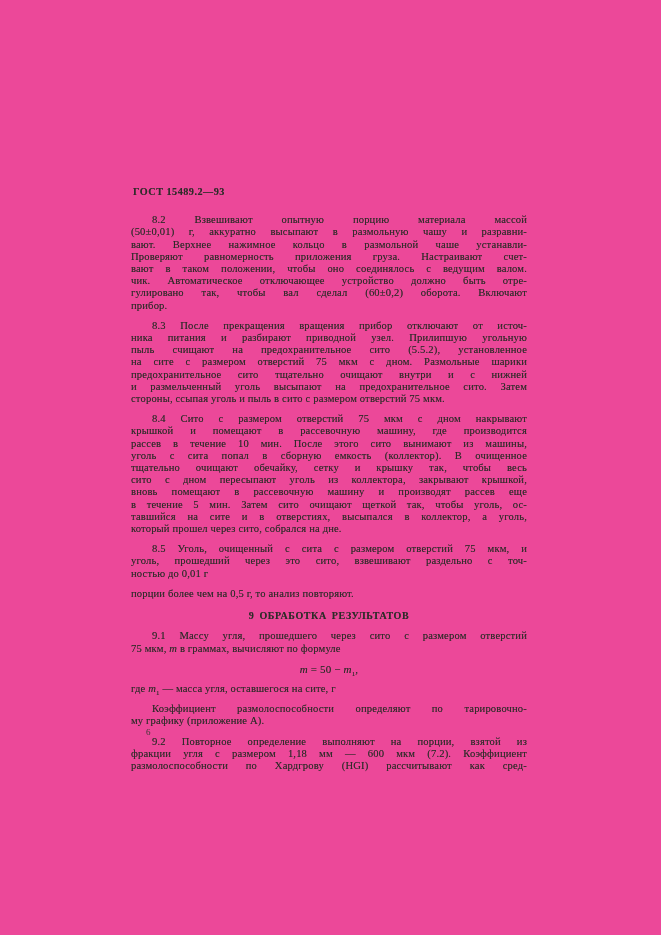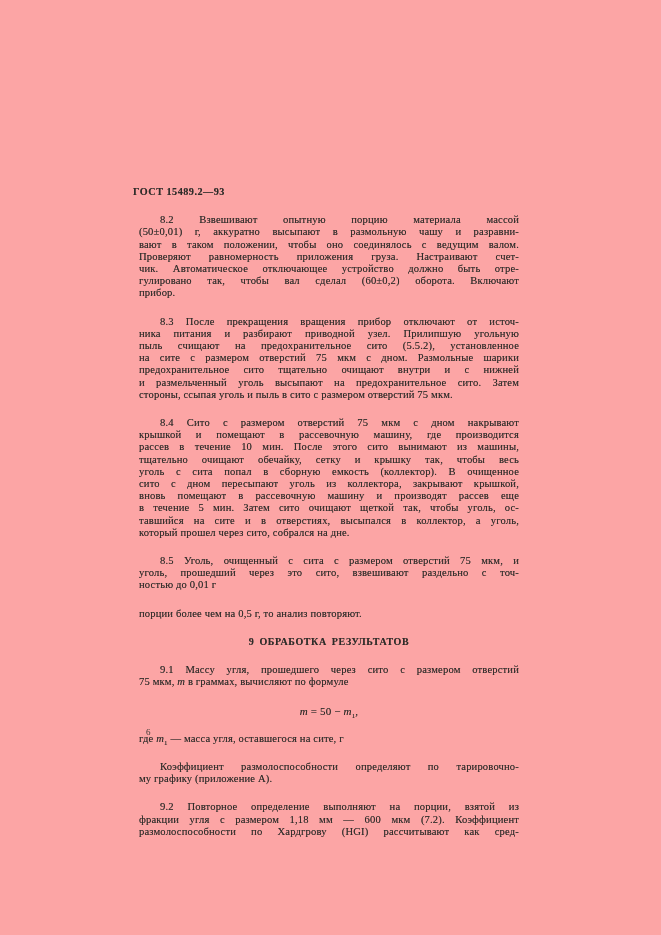--- a/index.html
+++ b/index.html
@@ -4,38 +4,38 @@
 <style>
   html, body { margin: 0; padding: 0; }
   body {
     width: 661px; height: 935px;
     background: #f6f6f4;
     font-family: "Liberation Serif", serif;
     color: #2e2c29;
     position: relative;
     overflow: hidden;
   }
-  .sheet { position: absolute; inset: 0; background: #fca5a5; }
+  .sheet { position: absolute; inset: 0; background: #ec4899; }
   .doc {
     position: absolute;
     left: 123px; top: 186px;
     width: 412px;
     font-size: 10.6px;
     line-height: 12.2px;
     letter-spacing: 0.15px;
     text-shadow: 0 0 0.4px rgba(46,44,41,0.55);
   }
   .gost {
     font-weight: bold;
     font-size: 10.2px;
     letter-spacing: 0.5px;
     margin-left: 10px;
   }
   .gost + .para { margin-top: 16px; }
-  .para { margin: 16px; }
+  .para { margin: 8px; }
   .para.post-formula { margin-bottom: 5px; }
   .line { text-align: justify; }
   .line.jl { text-align-last: justify; }
   .line.first { text-indent: 21px; }
   .heading {
     font-weight: bold;
     text-align: center;
     font-size: 10px;
     letter-spacing: 0.6px;
     word-spacing: 2px;
@@ -58,41 +58,42 @@
 </head>
 <body>
 
 <div class="sheet">
   <div class="doc">
     <div class="gost">ГОСТ 15489.2—93</div>
 
   <div class="para">
         <div class="line jl first">8.2 Взвешивают опытную порцию материала массой</div>
         <div class="line jl">(50±0,01) г, аккуратно высыпают в размольную чашу и разравни-</div>
+        <div class="line jl">вают. Верхнее нажимное кольцо в размольной чаше устанавли-</div>
+        <div class="line jl">Проверяют равномерность приложения груза. Настраивают счет-</div>
         <div class="line jl">вают в таком положении, чтобы оно соединялось с ведущим валом.</div>
-        <div class="line jl">Проверяют равномерность приложения груза. Настраивают счет-</div>
         <div class="line jl">чик. Автоматическое отключающее устройство должно быть отре-</div>
         <div class="line jl">гулировано так, чтобы вал сделал (60±0,2) оборота. Включают</div>
         <div class="line">прибор.</div>
       </div>
       <div class="para">
         <div class="line jl first">8.3 После прекращения вращения прибор отключают от источ-</div>
         <div class="line jl">ника питания и разбирают приводной узел. Прилипшую угольную</div>
         <div class="line jl">пыль счищают на предохранительное сито (5.5.2), установленное</div>
         <div class="line jl">на сите с размером отверстий 75 мкм с дном. Размольные шарики</div>
         <div class="line jl">предохранительное сито тщательно очищают внутри и с нижней</div>
         <div class="line jl">и размельченный уголь высыпают на предохранительное сито. Затем</div>
         <div class="line">стороны, ссыпая уголь и пыль в сито с размером отверстий 75 мкм.</div>
       </div>
       <div class="para">
         <div class="line jl first">8.4 Сито с размером отверстий 75 мкм с дном накрывают</div>
         <div class="line jl">крышкой и помещают в рассевочную машину, где производится</div>
         <div class="line jl">рассев в течение 10 мин. После этого сито вынимают из машины,</div>
+        <div class="line jl">уголь с сита попал в сборную емкость (коллектор). В очищенное</div>
         <div class="line jl">тщательно очищают обечайку, сетку и крышку так, чтобы весь</div>
-        <div class="line jl">уголь с сита попал в сборную емкость (коллектор). В очищенное</div>
         <div class="line jl">сито с дном пересыпают уголь из коллектора, закрывают крышкой,</div>
         <div class="line jl">вновь помещают в рассевочную машину и производят рассев еще</div>
         <div class="line jl">в течение 5 мин. Затем сито очищают щеткой так, чтобы уголь, ос-</div>
         <div class="line jl">тавшийся на сите и в отверстиях, высыпался в коллектор, а уголь,</div>
         <div class="line">который прошел через сито, собрался на дне.</div>
       </div>
       <div class="para">
         <div class="line jl first">8.5 Уголь, очищенный с сита с размером отверстий 75 мкм, и</div>
         <div class="line jl">уголь, прошедший через это сито, взвешивают раздельно с точ-</div>
         <div class="line">ностью до 0,01 г</div>

